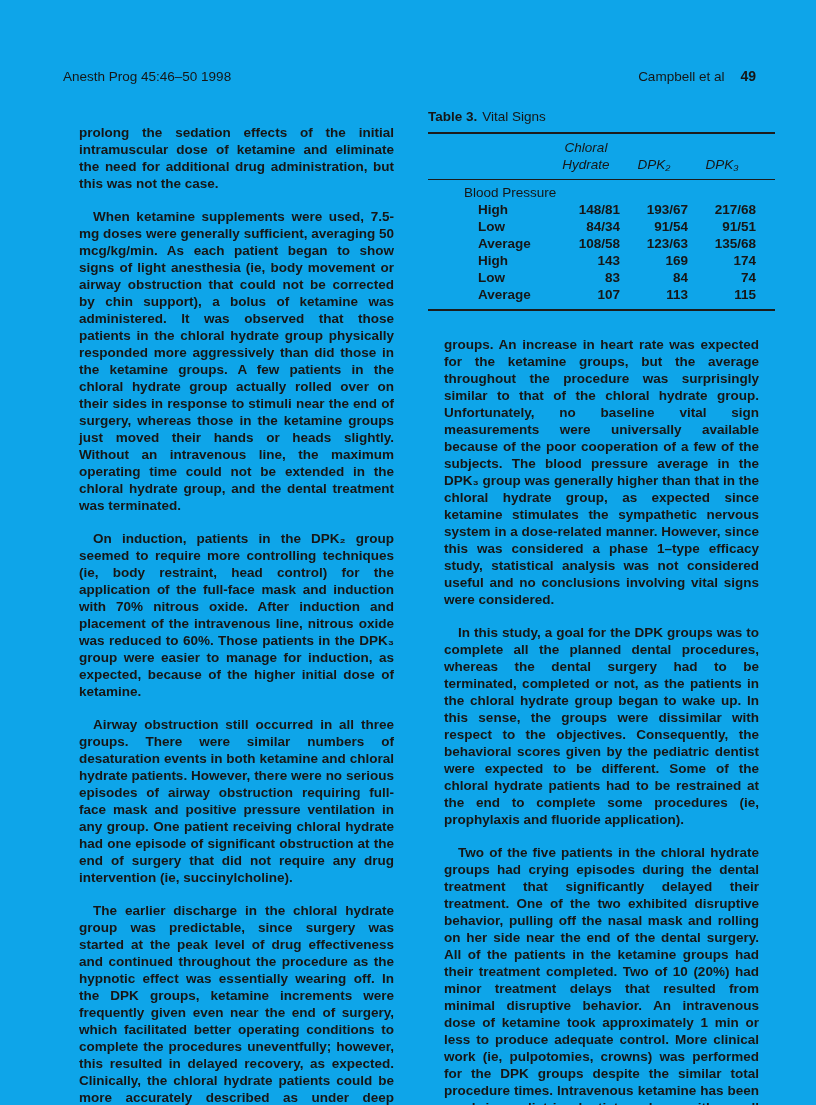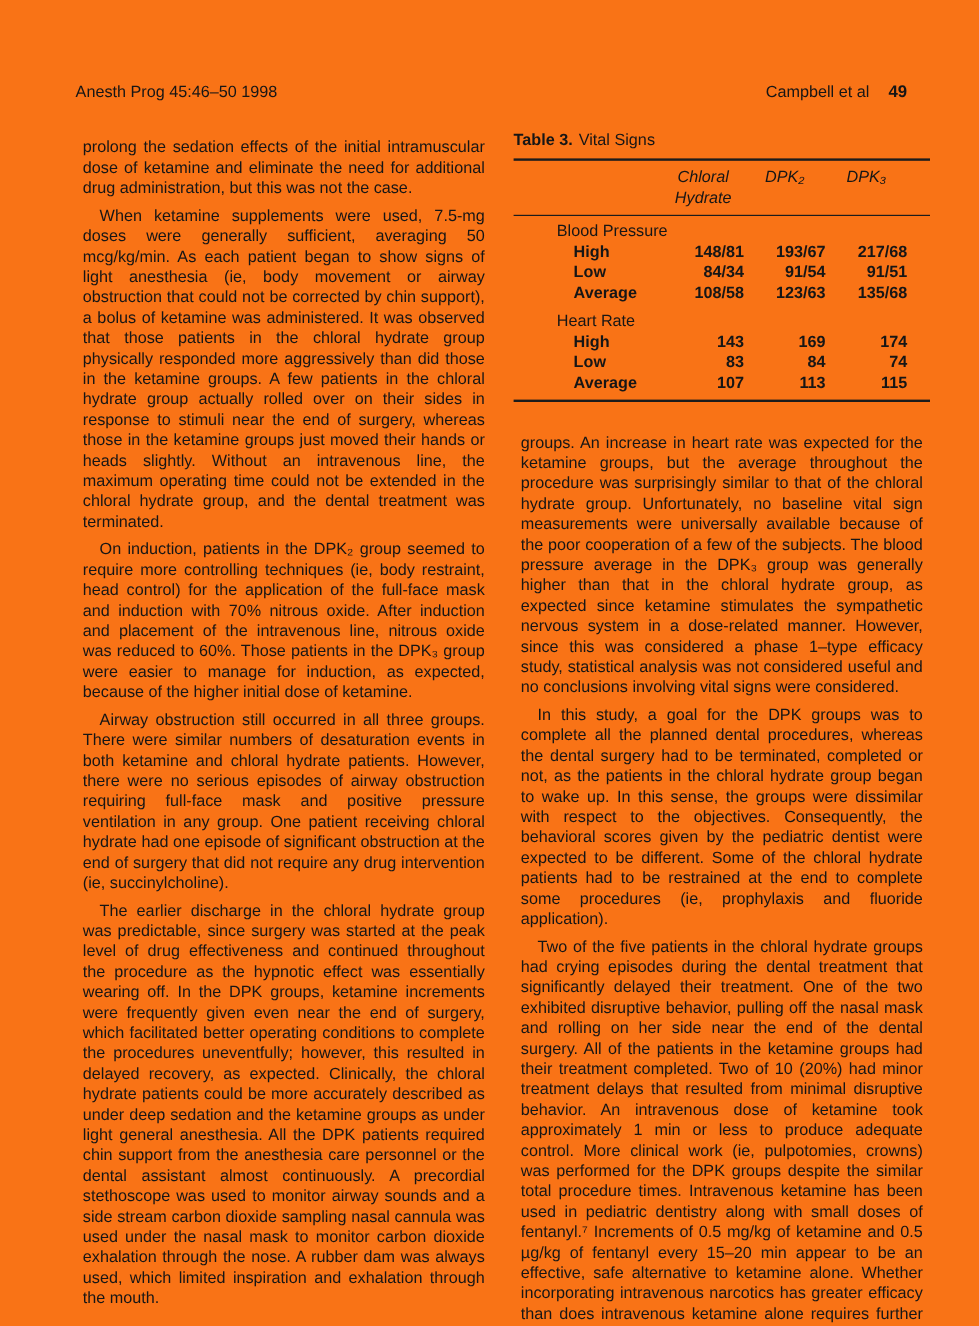--- a/index.html
+++ b/index.html
@@ -1,21 +1,21 @@
 <!DOCTYPE html>
 <html><head>
 <meta charset="utf-8">
 <title>Journal Page</title>
 <style>
   html, body { margin: 0; padding: 0; background: #ffffff; }
   .page {
     position: relative;
     width: 816px;
     height: 1105px;
-    background: #f97316;
+    background: #0ea5e9;
     color: #161616;
     font-family: "Liberation Sans", sans-serif;
     overflow: hidden;
   }
   
   .running-head {
     position: absolute;
     left: 63px;
     right: 60px;
     top: 68px;
@@ -30,33 +30,33 @@
   
   .columns {
     position: absolute;
     left: 63px;
     top: 108px;
     width: 712px;
     display: flex;
     gap: 18px;
   }
   .col { width: 347px; font-size: 13.5px; line-height: 17px; }
-  .col p { margin: 6px; text-indent: 14px; text-align: justify; }
+  .col p { margin: 16px; text-indent: 14px; text-align: justify; font-weight: bold; }
   .col p.noindent { text-indent: 0; }
   .col p.justify-last { text-align-last: justify; }
 
   
   .table-block { margin-bottom: 25px; }
   .table-caption { font-size: 13.5px; margin-bottom: 7px; }
   .cap-label { font-weight: bold; margin-right: 5px; }
   .tbl { width: 100%; }
   .rule-thick { border-top: 2.5px solid #1c1c1c; height: 0; }
   .rule-thin  { border-top: 1.2px solid #1c1c1c; height: 0; }
   .trow { display: flex; padding-right: 19px; line-height: 17px; font-size: 13.5px; }
-  .trow.thead { padding-top: 5px; padding-bottom: 6px; font-style: italic; }
+  .trow.thead { align-items: flex-end; padding-top: 5px; padding-bottom: 6px; font-style: italic; }
   .c-label { flex: 1; margin-left: 36px; }
   .c-val { width: 68px; text-align: right; white-space: nowrap; font-weight: bold; }
   .c-head { width: 68px; text-align: center; }
   .section-row { margin-top: 7px; }
   .sub-label { padding-left: 14px; font-weight: bold; }
   .tbl-body-pad { height: 6px; }
   .tbl-head-pad { height: 4px; }
 </style>
 </head>
 <body>
@@ -113,23 +113,20 @@
             <div class="c-val">91/54</div>
             <div class="c-val">91/51</div>
           </div>
           <div class="trow">
             <div class="c-label sub-label">Average</div>
             <div class="c-val">108/58</div>
             <div class="c-val">123/63</div>
             <div class="c-val">135/68</div>
           </div>
 
-          <div class="trow section-row">
-            <div class="c-label">Heart Rate</div>
-          </div>
           <div class="trow">
             <div class="c-label sub-label">High</div>
             <div class="c-val">143</div>
             <div class="c-val">169</div>
             <div class="c-val">174</div>
           </div>
           <div class="trow">
             <div class="c-label sub-label">Low</div>
             <div class="c-val">83</div>
             <div class="c-val">84</div>

